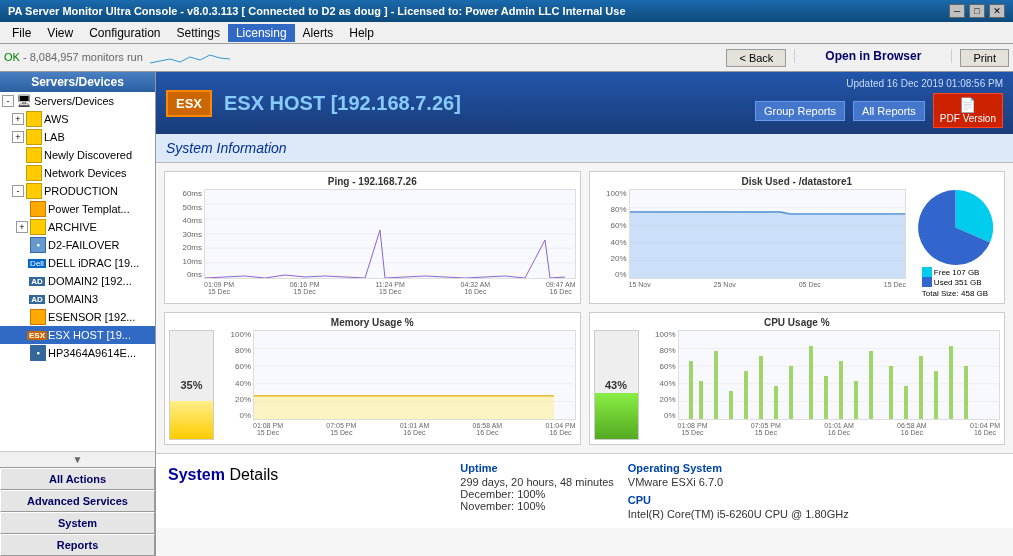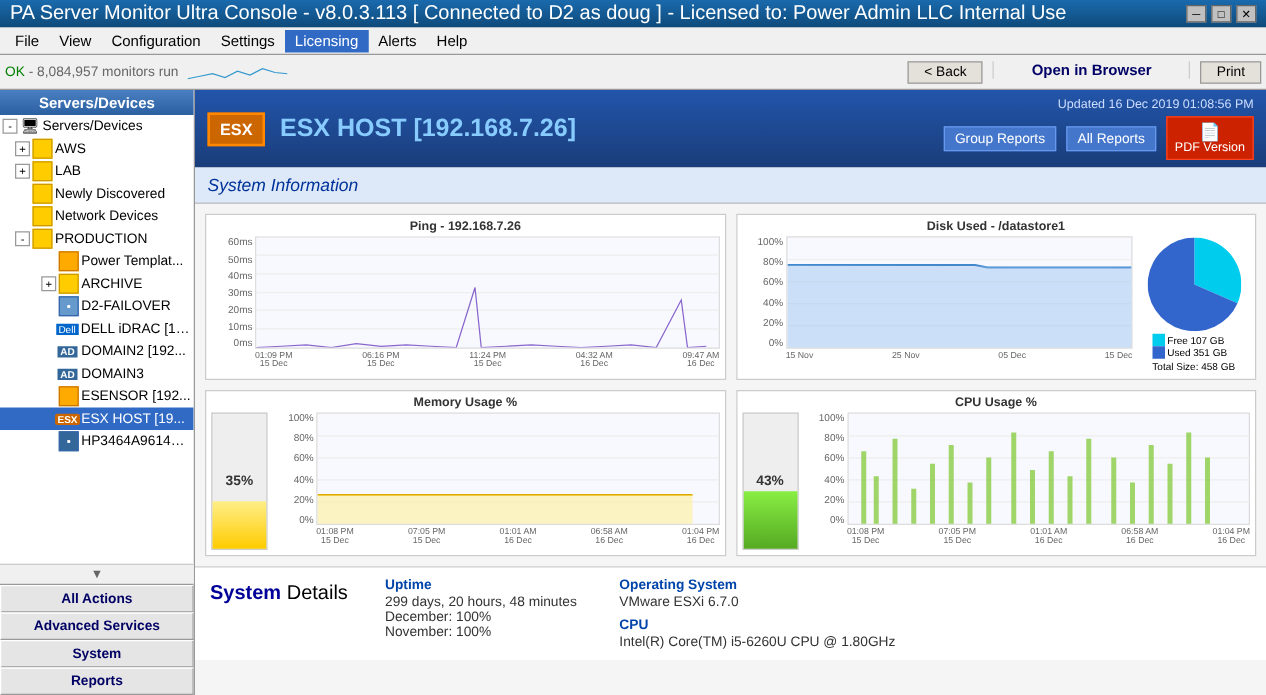--- a/index.html
+++ b/index.html
@@ -8,21 +8,21 @@
     
     .title-bar {
       background: linear-gradient(to bottom, #1a6aad, #0e4a7a);
       color: white;
       padding: 3px 8px;
       display: flex;
       align-items: center;
       justify-content: space-between;
       height: 22px;
     }
-    .title-bar-text { font-size: 16px; }
+    .title-bar-text { font-size: 11px; font-weight: bold; }
     .title-bar-controls { display: flex; gap: 4px; }
     .title-bar-btn { width: 16px; height: 14px; background: #c0c0c0; border: 1px solid #666; font-size: 9px; display: flex; align-items: center; justify-content: center; cursor: pointer; color: #000; }
 
     
     .menu-bar {
       background: #f0f0f0;
       border-bottom: 1px solid #999;
       display: flex;
       align-items: center;
       height: 22px;
@@ -68,21 +68,21 @@
     .sidebar-tree { flex: 1; overflow-y: auto; overflow-x: hidden; font-size: 11px; }
     .tree-item { display: flex; align-items: center; padding: 1px 2px; cursor: pointer; white-space: nowrap; }
     .tree-item.selected { background: #316ac5; color: white; }
     .tree-item.selected .item-label { color: white; }
     .tree-expand { width: 12px; height: 12px; border: 1px solid #999; background: white; display: flex; align-items: center; justify-content: center; font-size: 9px; margin-right: 2px; flex-shrink: 0; cursor: pointer; color: black; }
     .tree-icon { width: 16px; height: 16px; margin-right: 2px; display: flex; align-items: center; justify-content: center; font-size: 10px; flex-shrink: 0; }
     .icon-folder { background: #ffcc00; border: 1px solid #cc9900; }
     .icon-server-sm { background: #6699cc; border: 1px solid #3366aa; }
     .item-label { font-size: 11px; overflow: hidden; text-overflow: ellipsis; }
     .item-indent { padding-left: 12px; }
-    .item-indent2 { padding-left: 33px; }
+    .item-indent2 { padding-left: 16px; }
 
     
     .badge-esx { background: #cc6600; color: white; font-size: 8px; font-weight: bold; padding: 0 2px; border-radius: 2px; margin-right: 2px; }
     .badge-ad { background: #336699; color: white; font-size: 8px; font-weight: bold; padding: 0 2px; margin-right: 2px; }
     .badge-dell { background: #0066cc; color: white; font-size: 8px; padding: 0 2px; margin-right: 2px; }
 
     
     .sidebar-bottom { border-top: 1px solid #999; }
     .sidebar-btn { background: #e5e5e5; border-top: 1px solid #fff; border-left: 1px solid #fff; border-bottom: 1px solid #999; border-right: 1px solid #999; text-align: center; padding: 4px 2px; font-size: 11px; cursor: pointer; color: #000064; font-weight: bold; }
     .scroll-arrow { text-align: center; color: #666; font-size: 10px; padding: 2px; background: #f0f0f0; border-top: 1px solid #ccc; cursor: pointer; }
@@ -504,21 +504,21 @@
           </div>
         </div>
       </div>
 
     </div>
 
     <div class="sys-details-area">
       <div style="font-size:16px; color:#000; min-width:120px; display:flex; align-items:flex-start; padding-top:4px;">
         <span style="color:#000099; font-weight:bold;">System</span>&nbsp;<span>Details</span>
       </div>
-      <div style="flex:1; display:flex; gap:34px;">
+      <div style="flex:1; display:flex; gap:14px;justify-content:center;">
         <div>
           <div class="detail-section-title">Uptime</div>
           <div class="detail-value">299 days, 20 hours, 48 minutes</div>
           <div class="detail-value">December: 100%</div>
           <div class="detail-value">November: 100%</div>
         </div>
         <div>
           <div class="detail-section-title">Operating System</div>
           <div class="detail-value">VMware ESXi 6.7.0</div>
           <div style="margin-top:6px;">

